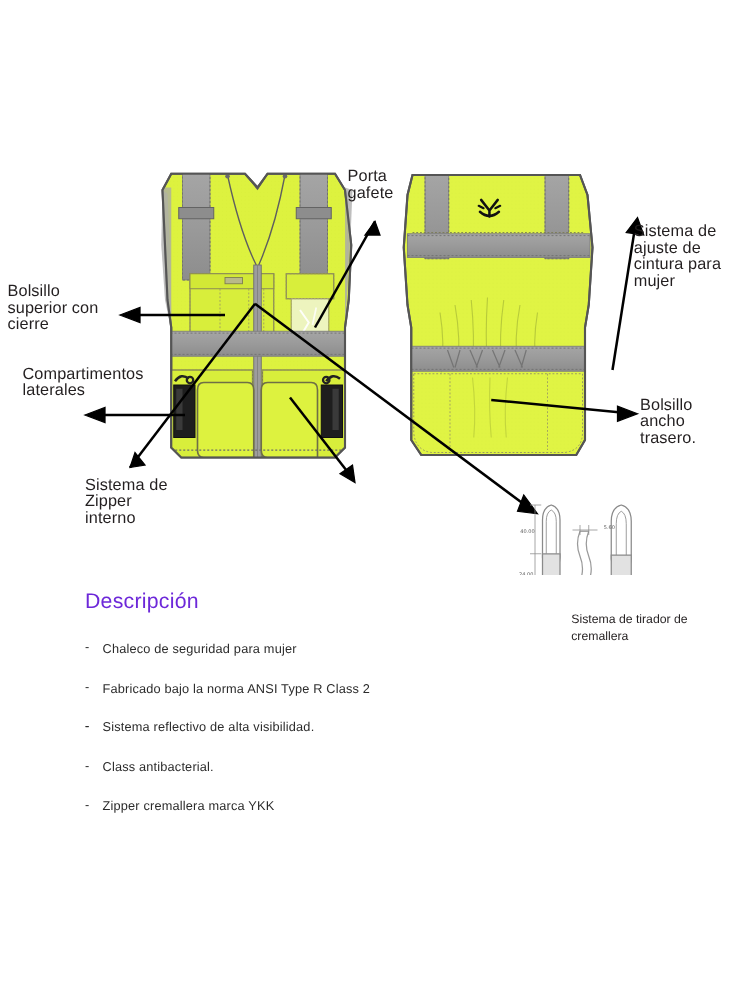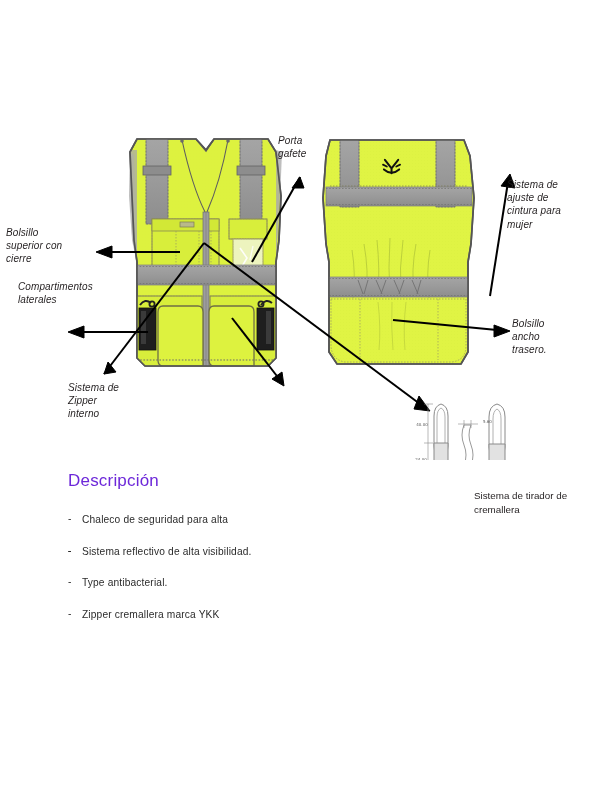--- a/index.html
+++ b/index.html
@@ -15,26 +15,25 @@
     font-family: "Liberation Sans", sans-serif;
     color: #231f20;
   }
   .sheet {
     position: absolute;
     inset: 0;
   }
   
   .callout {
     position: absolute;
-    font-size: 10px;
+    font-size: 13px;
     line-height: 13.2px;
     color: #231f20;
     letter-spacing: 0.1px;
     white-space: pre-line;
-    font-style: italic;
   }
   
   .diagram {
     position: absolute;
     left: 0; top: 0;
     width: 600px; height: 460px;
   }
   .diagram svg { display: block; }
   
   .desc-block {
@@ -67,21 +66,21 @@
   }
   .desc-list li .dash {
     position: absolute;
     left: 0;
     top: -1px;
     font-size: 10.2px;
     color: #2b2b2b;
   }
   .zip-caption {
     position: absolute;
-    left: 474px;
+    left: 457px;
     top: 489px;
     width: 125px;
     font-size: 9.8px;
     line-height: 13.5px;
     color: #231f20;
   }
 </style>
 </head>
 <body>
 
@@ -361,56 +360,57 @@
         </g>
       </g>
     </svg>
   </div>
 
   <div class="callout" style="left:278px; top:134px;">Porta
 gafete</div>
   <div class="callout" style="left:6px; top:226px;">Bolsillo
 superior con
 cierre</div>
-  <div class="callout" style="left:18px; top:280px;">Compartimentos
+  <div class="callout" style="left:18px; top:292px;">Compartimentos
 laterales</div>
   <div class="callout" style="left:68px; top:381px;">Sistema de
 Zipper
 interno</div>
   <div class="callout" style="left:507px; top:178px;">Sistema de
 ajuste de
 cintura para
 mujer</div>
   <div class="callout" style="left:512px; top:317px;">Bolsillo
 ancho
 trasero.</div>
 
   <div class="zip-caption">Sistema de tirador de
 cremallera</div>
 
   <div class="desc-block">
     <h1 class="desc-title">Descripción</h1>
     <ul class="desc-list">
       <li>
         <span class="dash">-</span>
-        <span>Chaleco de seguridad para alta</span>
-      </li>
-      <li>
-        <span class="dash">-</span>
+        <span>Chaleco de seguridad para mujer</span>
+      </li>
+      <li>
+        <span class="dash">-</span>
+        <span>Fabricado bajo la norma ANSI Type R Class 2</span>
       </li>
       <li>
         <span class="dash">-</span>
       </li>
       <li>
         <span class="dash">-</span>
         <span>Sistema reflectivo de alta visibilidad.</span>
       </li>
       <li>
         <span class="dash">-</span>
-        <span>Type antibacterial.</span>
+        <span>Class antibacterial.</span>
       </li>
       <li>
         <span class="dash">-</span>
         <span>Zipper cremallera marca  YKK</span>
       </li>
     </ul>
   </div>
 
 </div>
 

